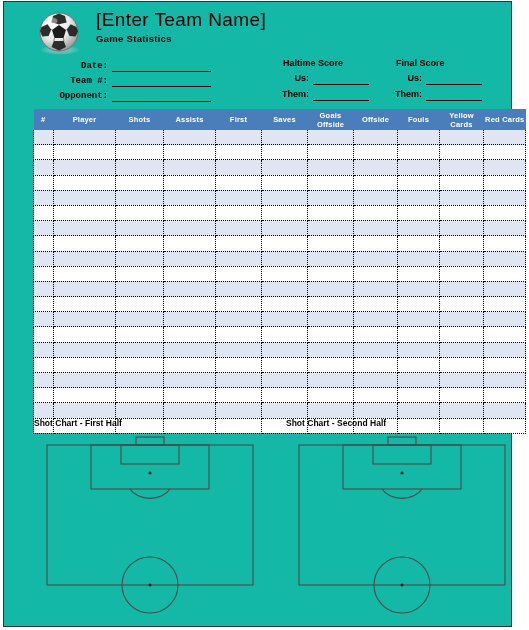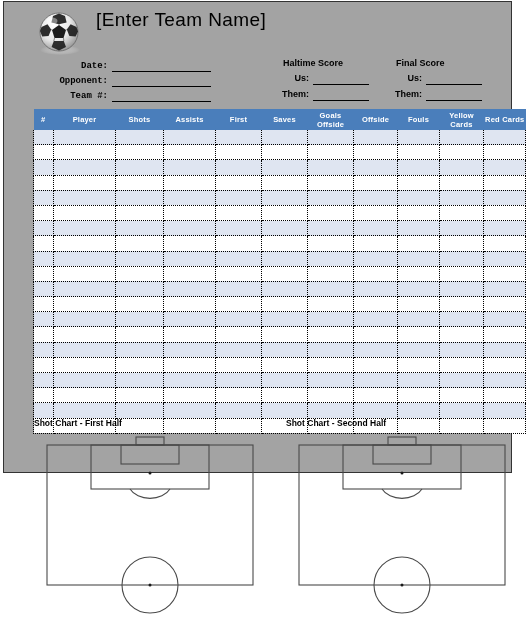--- a/index.html
+++ b/index.html
@@ -14,23 +14,23 @@
     color: #000000;
     overflow: hidden;
   }
 
   
   #page {
     position: absolute;
     left: 3px;
     top: 1px;
     width: 509px;
-    height: 472px;
+    height: 626px;
     border: 1px solid #333333;
-    background: #a3a3a3;
+    background: #14b8a6;
     box-sizing: border-box;
   }
 
   
   #header {
     position: absolute;
     left: 0; top: 0;
     width: 100%;
     height: 100px;
   }
@@ -232,33 +232,34 @@
           <line x1="31" y1="20" x2="31.8" y2="19.6"></line>
           <line x1="19.5" y1="28" x2="18.8" y2="31"></line>
           <line x1="28.5" y1="28" x2="28.8" y2="31"></line>
         </g>
         <ellipse cx="17" cy="11" rx="5.5" ry="3.4" fill="#ffffff" opacity="0.42"></ellipse>
       </svg>
     </div>
 
     <div id="title-block">
       <div id="team-name-title">[Enter Team Name]</div>
+      <div id="subtitle">Game Statistics</div>
     </div>
 
     <div id="info-fields">
       <div class="info-row">
         <div class="info-label">Date:</div>
         <div class="info-line"></div>
       </div>
       <div class="info-row">
-        <div class="info-label">Opponent:</div>
+        <div class="info-label">Team #:</div>
         <div class="info-line"></div>
       </div>
       <div class="info-row">
-        <div class="info-label">Team #:</div>
+        <div class="info-label">Opponent:</div>
         <div class="info-line"></div>
       </div>
     </div>
 
     <div class="score-block" id="halftime-score-block">
       <div class="score-title">Haltime Score</div>
       <div class="score-row">
         <div class="score-label">Us:</div>
         <div class="score-line"></div>
       </div>

